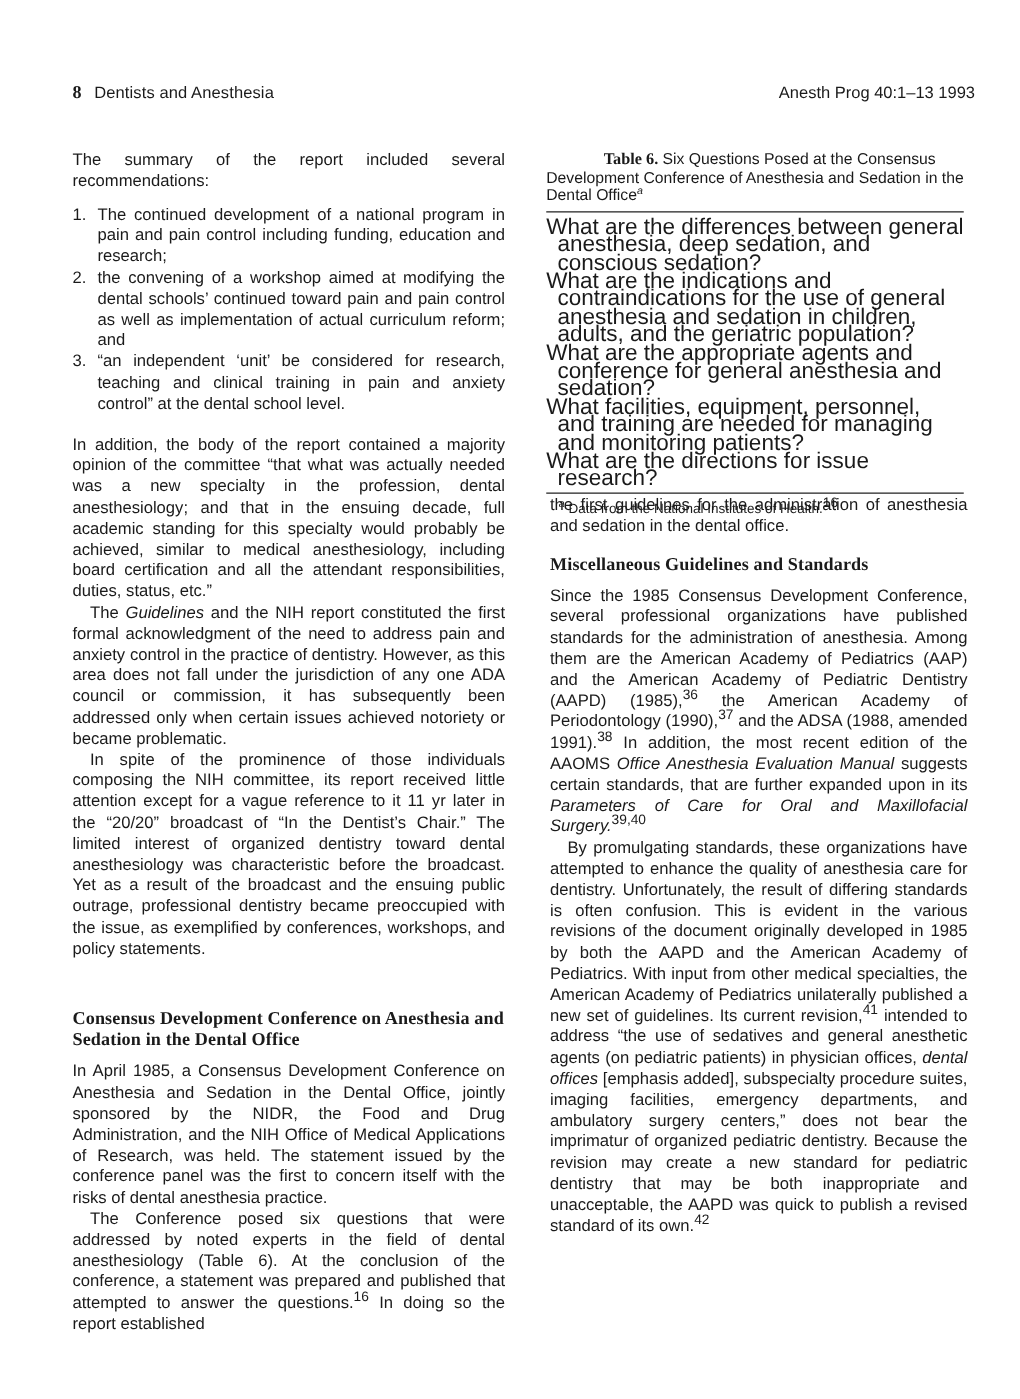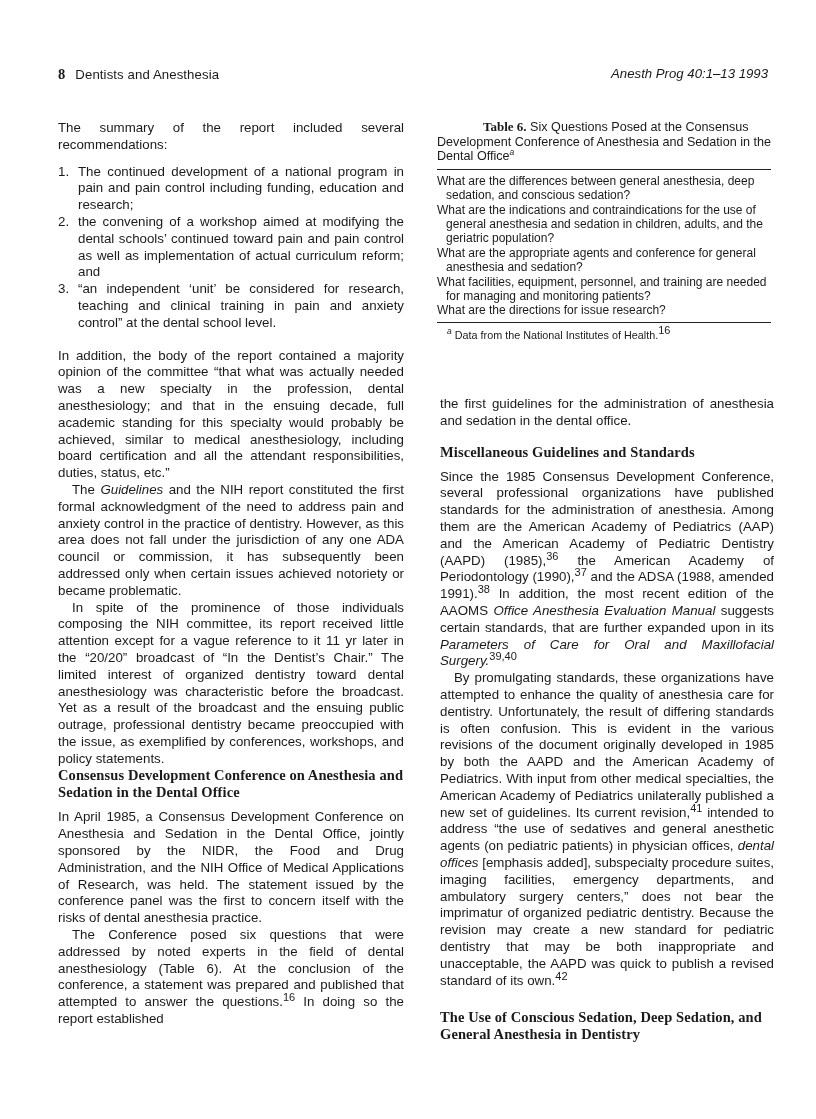--- a/index.html
+++ b/index.html
@@ -5,41 +5,41 @@
     html, body { margin: 0; padding: 0; background: #ffffff; }
     body {
       width: 816px; height: 1119px; position: relative; overflow: hidden;
       font-family: "Liberation Sans", sans-serif; color: #1a1a1a;
     }
     .header-left {
       position: absolute; left: 58px; top: 66px; font-size: 13.2px; letter-spacing: 0.1px;
     }
     .header-left .pnum { font-family: "Liberation Serif", serif; font-weight: bold; font-size: 14.5px; margin-right: 10px; }
     .header-right {
-      position: absolute; right: 48px; top: 66px; font-size: 13.2px; font-style: italic;
+      position: absolute; right: 36px; top: 66px; font-size: 13.2px;
     }
     .col { position: absolute; font-size: 13.3px; line-height: 16.8px; }
     .col-left { left: 58px; top: 120px; width: 346px; }
     .col-right { left: 440px; width: 334px; margin-top: 40px; }
     p { margin: 0; text-align: justify; }
     p.ind { text-indent: 14px; }
     .list { margin: 10px 0 0 0; padding: 0; list-style: none; }
     .list li { position: relative; padding-left: 20px; text-align: justify; }
     .list li .num { position: absolute; left: 0; top: 0; }
     .gap-para { margin-top: 13px; }
     h2 {
       font-family: "Liberation Serif", serif; font-weight: bold; font-size: 14.5px;
       line-height: 17px; margin: 0; letter-spacing: 0.1px;
     }
     .table-box { position: absolute; left: 437px; top: 120px; width: 334px; }
     .table-caption { font-size: 12.6px; line-height: 14.6px; }
     .table-caption b { font-family: "Liberation Serif", serif; font-weight: bold; font-size: 13px; margin-left: 46px; }
     .rule-top { border-top: 1.5px solid #222; margin-top: 5px; }
     .rule-bottom { border-top: 1.5px solid #222; margin-top: 4px; }
-    .qlist { margin: 4px 0 0 0; padding: 0; list-style: none; font-size: 12px; line-height: 14.4px; }
+    .qlist { margin: 4px 0 0 0; padding: 0; list-style: none; font-size: 18px; line-height: 14.4px; }
     .qlist li { padding-left: 9px; text-indent: -9px; }
     .footnote { font-size: 10.8px; margin-top: 6px; padding-left: 10px; }
     sup { font-size: 11px; line-height: 0; vertical-align: super; }
     .sup-a { font-style: italic; font-size: 8.5px; vertical-align: super; line-height: 0; }
     em { font-style: italic; }
   </style>
 </head>
 <body>
 
 <div class="header-left">
@@ -50,21 +50,21 @@
 <div class="col col-left">
   <p>The summary of the report included several recommendations:</p>
   <ol class="list">
     <li><span class="num">1.</span><span>The continued development of a national program in pain and pain control including funding, education and research;</span></li>
     <li><span class="num">2.</span><span>the convening of a workshop aimed at modifying the dental schools’ continued toward pain and pain control as well as implementation of actual curriculum reform; and</span></li>
     <li><span class="num">3.</span><span>“an independent ‘unit’ be considered for research, teaching and clinical training in pain and anxiety control” at the dental school level.</span></li>
   </ol>
   <p class="gap-para" style="margin-top:16px">In addition, the body of the report contained a majority opinion of the committee “that what was actually needed was a new specialty in the profession, dental anesthesiology; and that in the ensuing decade, full academic standing for this specialty would probably be achieved, similar to medical anesthesiology, including board certification and all the attendant responsibilities, duties, status, etc.”</p>
   <p class="ind"><span>The </span><em>Guidelines</em><span> and the NIH report constituted the first formal acknowledgment of the need to address pain and anxiety control in the practice of dentistry. However, as this area does not fall under the jurisdiction of any one ADA council or commission, it has subsequently been addressed only when certain issues achieved notoriety or became problematic.</span></p>
   <p class="ind">In spite of the prominence of those individuals composing the NIH committee, its report received little attention except for a vague reference to it 11 yr later in the “20/20” broadcast of “In the Dentist’s Chair.” The limited interest of organized dentistry toward dental anesthesiology was characteristic before the broadcast. Yet as a result of the broadcast and the ensuing public outrage, professional dentistry became preoccupied with the issue, as exemplified by conferences, workshops, and policy statements.</p>
-  <h2 style="">Consensus Development Conference on Anesthesia and Sedation in the Dental Office</h2>
+  <h2 style="margin-top:40px">Consensus Development Conference on Anesthesia and Sedation in the Dental Office</h2>
   <p style="margin-top:8px">In April 1985, a Consensus Development Conference on Anesthesia and Sedation in the Dental Office, jointly sponsored by the NIDR, the Food and Drug Administration, and the NIH Office of Medical Applications of Research, was held. The statement issued by the conference panel was the first to concern itself with the risks of dental anesthesia practice.</p>
   <p class="ind"><span>The Conference posed six questions that were addressed by noted experts in the field of dental anesthesiology (Table 6). At the conclusion of the conference, a statement was prepared and published that attempted to answer the questions.</span><sup>16</sup><span> In doing so the report established</span></p>
 </div>
 
 <div class="table-box">
   <div class="table-caption"><b>Table 6.</b><span> Six Questions Posed at the Consensus Development Conference of Anesthesia and Sedation in the Dental Office</span><span class="sup-a">a</span></div>
   <div class="rule-top"></div>
   <ul class="qlist">
     <li>What are the differences between general anesthesia, deep sedation, and conscious sedation?</li>
     <li>What are the indications and contraindications for the use of general anesthesia and sedation in children, adults, and the geriatric population?</li>
@@ -74,14 +74,13 @@
   </ul>
   <div class="rule-bottom"></div>
   <div class="footnote"><span class="sup-a">a</span><span> Data from the National Institutes of Health.</span><sup>16</sup></div>
 </div>
 
 <div class="col col-right" style="top:356px">
   <p>the first guidelines for the administration of anesthesia and sedation in the dental office.</p>
   <h2 style="margin-top:14px">Miscellaneous Guidelines and Standards</h2>
   <p style="margin-top:8px"><span>Since the 1985 Consensus Development Conference, several professional organizations have published standards for the administration of anesthesia. Among them are the American Academy of Pediatrics (AAP) and the American Academy of Pediatric Dentistry (AAPD) (1985),</span><sup>36</sup><span> the American Academy of Periodontology (1990),</span><sup>37</sup><span> and the ADSA (1988, amended 1991).</span><sup>38</sup><span> In addition, the most recent edition of the AAOMS </span><em>Office Anesthesia Evaluation Manual</em><span> suggests certain standards, that are further expanded upon in its </span><em>Parameters of Care for Oral and Maxillofacial Surgery.</em><sup>39,40</sup></p>
   <p class="ind"><span>By promulgating standards, these organizations have attempted to enhance the quality of anesthesia care for dentistry. Unfortunately, the result of differing standards is often confusion. This is evident in the various revisions of the document originally developed in 1985 by both the AAPD and the American Academy of Pediatrics. With input from other medical specialties, the American Academy of Pediatrics unilaterally published a new set of guidelines. Its current revision,</span><sup>41</sup><span> intended to address “the use of sedatives and general anesthetic agents (on pediatric patients) in physician offices, </span><em>dental offices</em><span> [emphasis added], subspecialty procedure suites, imaging facilities, emergency departments, and ambulatory surgery centers,” does not bear the imprimatur of organized pediatric dentistry. Because the revision may create a new standard for pediatric dentistry that may be both inappropriate and unacceptable, the AAPD was quick to publish a revised standard of its own.</span><sup>42</sup></p>
-  <h2 style="margin-top:20px">The Use of Conscious Sedation, Deep Sedation, and General Anesthesia in Dentistry</h2>
 </div>
 
 </body></html>

